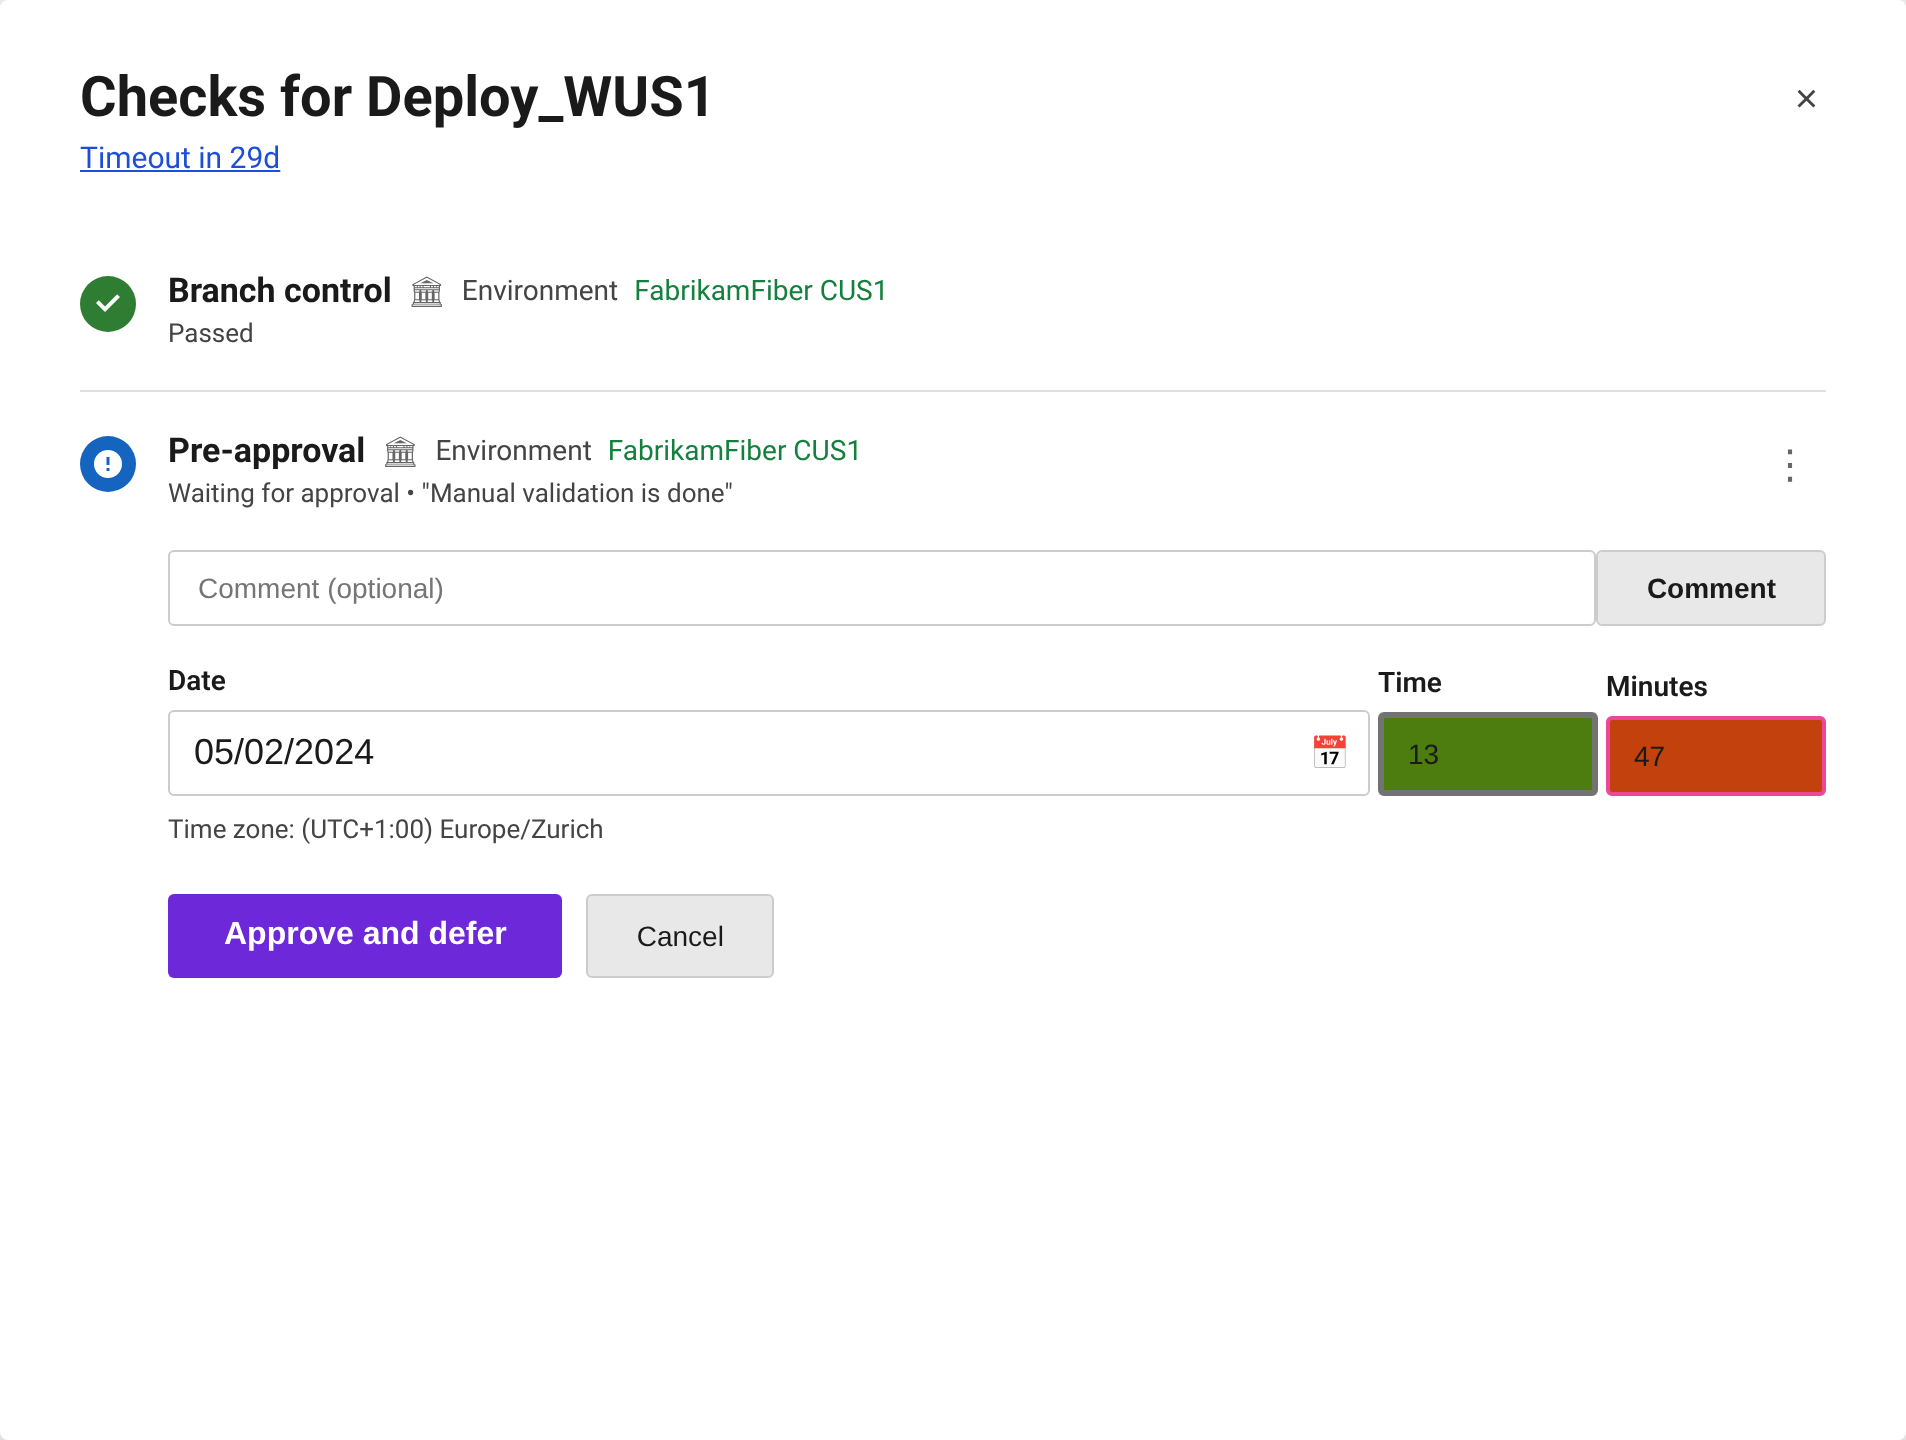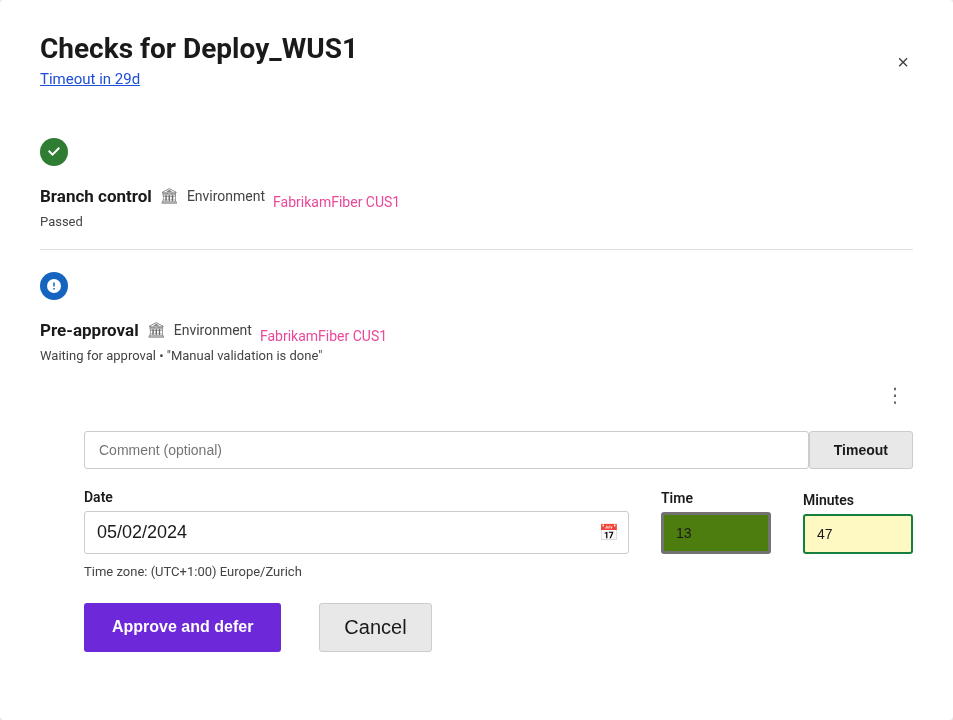--- a/index.html
+++ b/index.html
@@ -23,21 +23,21 @@
       width: 953px;
       min-height: 720px;
       padding: 32px 40px 40px 40px;
       position: relative;
       box-shadow: 0 2px 8px rgba(0,0,0,0.15);
     }
 
     .modal-header {
       display: flex;
       justify-content: space-between;
-      align-items: center;
+      align-items: flex-start;
       margin-bottom: 28px;
     }
 
     .modal-title {
       font-size: 28px;
       font-weight: 700;
       color: #1a1a1a;
       line-height: 1.2;
     }
 
@@ -66,21 +66,20 @@
     .divider {
       border: none;
       border-top: 1px solid #e0e0e0;
       margin: 0;
     }
 
     .check-header {
       display: flex;
       align-items: flex-start;
       gap: 16px;
-      flex-direction: column;
     }
 
     .check-icon {
       width: 28px;
       height: 28px;
       border-radius: 50%;
       display: flex;
       align-items: center;
       justify-content: center;
       flex-shrink: 0;
@@ -118,23 +117,22 @@
       color: #1a1a1a;
     }
 
     .environment-icon {
       color: #666;
       font-size: 15px;
     }
 
     .environment-link {
       font-size: 14px;
-      color: #ec4899;
+      color: #15803d;
       text-decoration: none;
-      margin-top: 12px;
     }
 
     .check-status {
       font-size: 13px;
       color: #444;
       margin-top: 4px;
     }
 
     .check-actions {
       margin-left: auto;
@@ -172,21 +170,21 @@
       border-radius: 3px;
       font-size: 14px;
       font-weight: 600;
       color: #1a1a1a;
       cursor: pointer;
       white-space: nowrap;
     }
 
     .datetime-row {
       display: flex;
-      gap: 32px;
+      gap: 4px;
       align-items: flex-end;
       margin-bottom: 10px;
     }
 
     .field-group {
       display: flex;
       flex-direction: column;
       gap: 6px;
     }
 
@@ -239,22 +237,22 @@
       border: 3px solid #737373;
       border-radius: 3px;
       font-size: 14px;
       color: #1a1a1a;
       background: #4d7c0f;
       outline: none;
       text-align: left;
     }
 
     .number-input.focused {
-      border: 2px solid #15803d;
-      background: #fef9c3;
+      border: 2px solid #ec4899;
+      background: #c2410c;
     }
 
     .timezone-text {
       font-size: 13px;
       color: #444;
       margin-bottom: 24px;
     }
 
     .action-row {
       display: flex;
@@ -270,25 +268,24 @@
       font-size: 16px;
       font-weight: 700;
       cursor: pointer;
     }
 
     .cancel-button {
       padding: 12px 24px;
       background: #e8e8e8;
       border: 1px solid #ccc;
       border-radius: 3px;
-      font-size: 20px;
+      font-size: 14px;
       font-weight: 400;
       color: #1a1a1a;
       cursor: pointer;
-      margin-left: 26px;
     }
   </style>
 </head>
 <body>
 
 <div class="modal">
   <div class="modal-header">
     <div>
       <div class="modal-title">Checks for Deploy_WUS1</div>
       <div class="modal-subtitle">Timeout in 29d</div>
@@ -332,21 +329,21 @@
           <a class="environment-link" href="#">FabrikamFiber CUS1</a>
         </div>
         <div class="check-status">Waiting for approval • "Manual validation is done"</div>
       </div>
       <div class="check-actions">⋮</div>
     </div>
 
     <div class="approval-form">
       <div class="comment-row">
         <input type="text" class="comment-input" placeholder="Comment (optional)" style="">
-        <button class="reject-button">Timeout</button>
+        <button class="reject-button">Comment</button>
       </div>
 
       <div class="datetime-row">
         <div class="field-group date-field">
           <label class="field-label">Date</label>
           <div class="date-input-wrapper">
             <input type="text" class="date-input" value="05/02/2024" style="">
             <span class="calendar-icon">📅</span>
           </div>
         </div>

